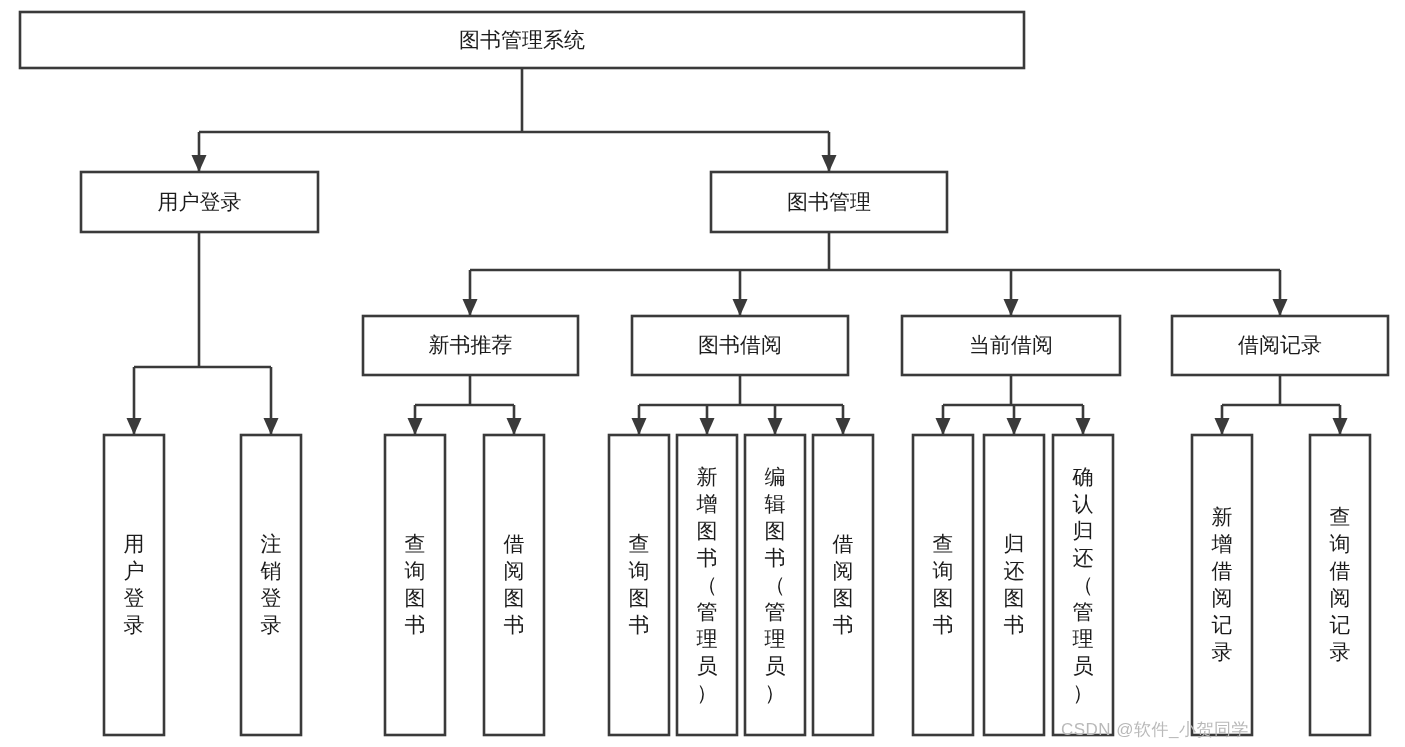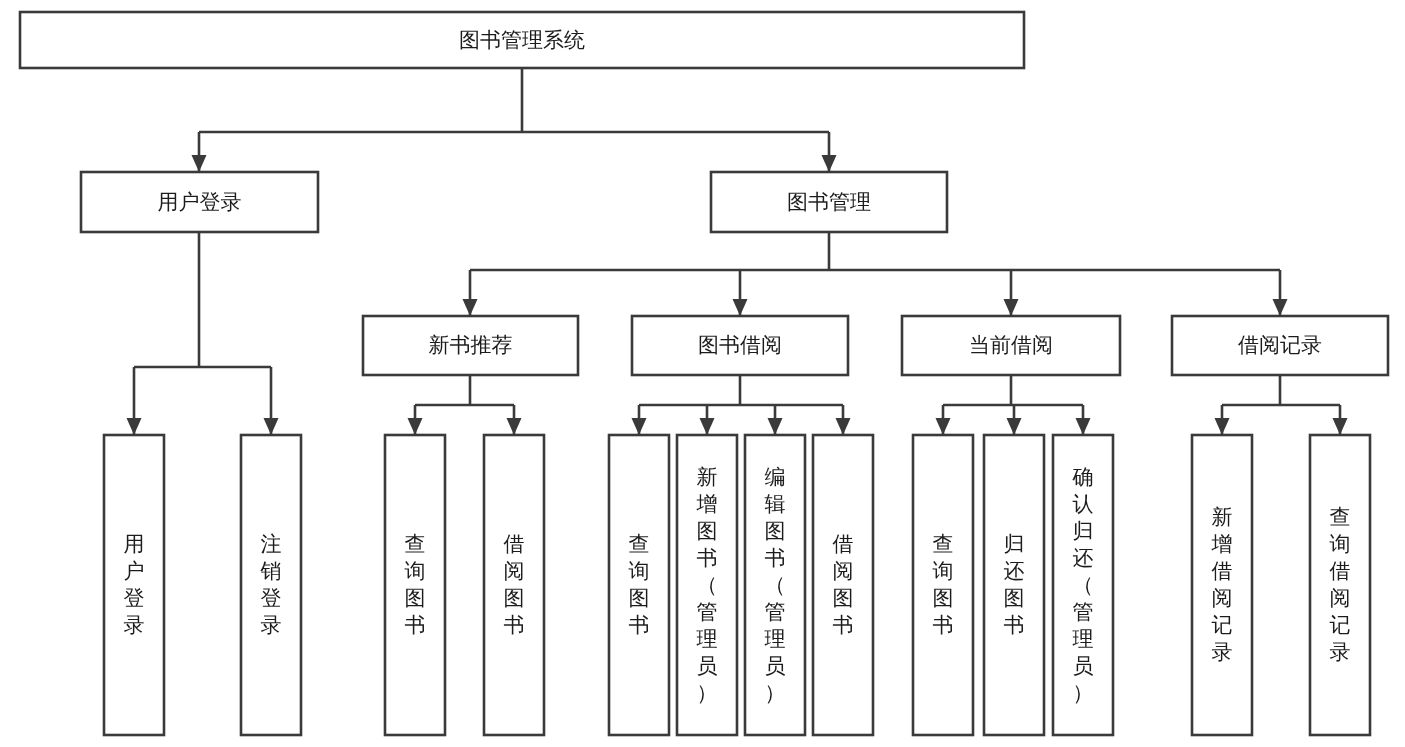--- a/index.html
+++ b/index.html
@@ -217,14 +217,15 @@
           <rect x="1192" y="435" width="60" height="300" class="node-box"></rect>
           <text x="1222" class="node-label-v"><tspan x="1222" y="524">新</tspan><tspan x="1222" y="551">增</tspan><tspan x="1222" y="578">借</tspan><tspan x="1222" y="605">阅</tspan><tspan x="1222" y="632">记</tspan><tspan x="1222" y="659">录</tspan></text>
         </g>
         <g>
           <rect x="1310" y="435" width="60" height="300" class="node-box"></rect>
           <text x="1340" class="node-label-v"><tspan x="1340" y="524">查</tspan><tspan x="1340" y="551">询</tspan><tspan x="1340" y="578">借</tspan><tspan x="1340" y="605">阅</tspan><tspan x="1340" y="632">记</tspan><tspan x="1340" y="659">录</tspan></text>
         </g>
       </g>
   </svg>
 
+  <div class="watermark">CSDN @软件_小贺同学</div>
 
 </div>
 
 </body></html>

